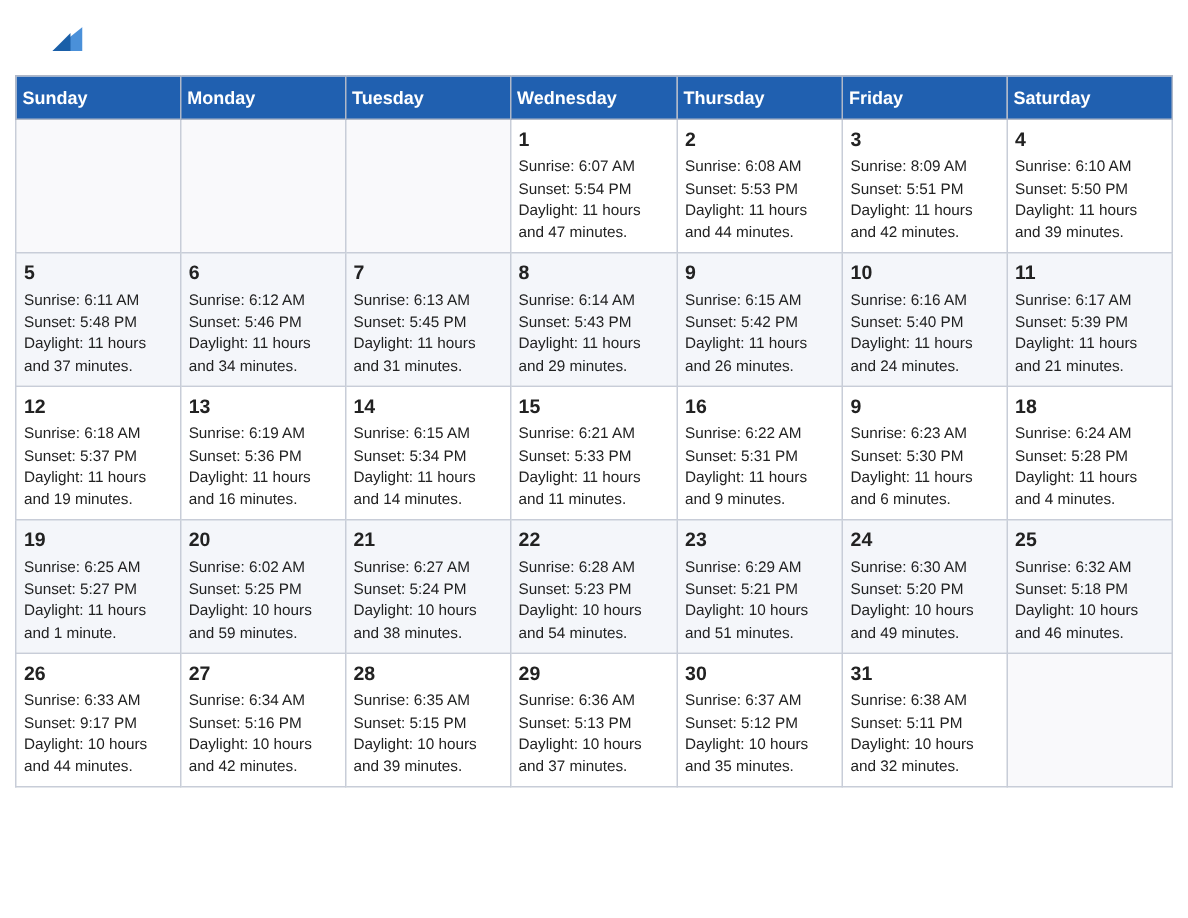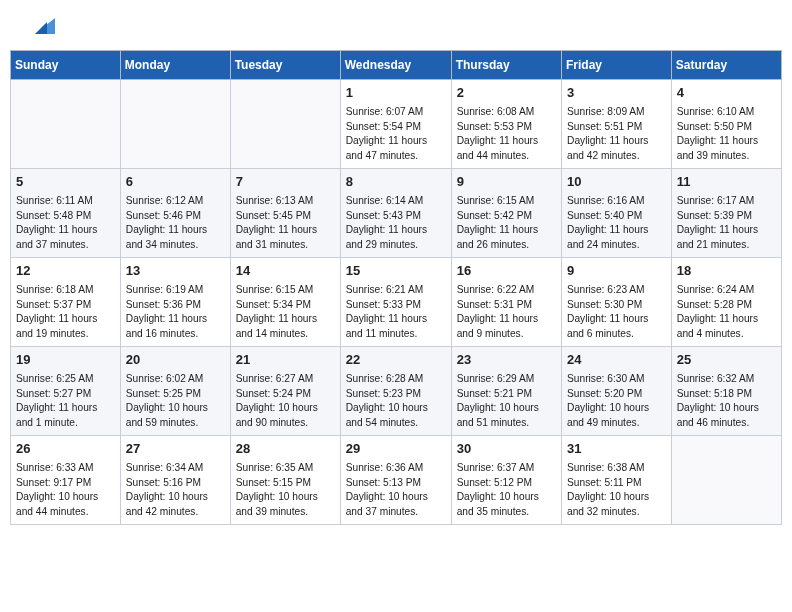--- a/index.html
+++ b/index.html
@@ -152,21 +152,21 @@
             <td><span class="day-num">13</span><span>Sunrise: 6:19 AM</span><br><span>Sunset: 5:36 PM</span><br><span>Daylight: 11 hours and 16 minutes.</span></td>
             <td><span class="day-num">14</span><span>Sunrise: 6:15 AM</span><br><span>Sunset: 5:34 PM</span><br><span>Daylight: 11 hours and 14 minutes.</span></td>
             <td><span class="day-num">15</span><span>Sunrise: 6:21 AM</span><br><span>Sunset: 5:33 PM</span><br><span>Daylight: 11 hours and 11 minutes.</span></td>
             <td><span class="day-num">16</span><span>Sunrise: 6:22 AM</span><br><span>Sunset: 5:31 PM</span><br><span>Daylight: 11 hours and 9 minutes.</span></td>
             <td><span class="day-num">9</span><span>Sunrise: 6:23 AM</span><br><span>Sunset: 5:30 PM</span><br><span>Daylight: 11 hours and 6 minutes.</span></td>
             <td><span class="day-num">18</span><span>Sunrise: 6:24 AM</span><br><span>Sunset: 5:28 PM</span><br><span>Daylight: 11 hours and 4 minutes.</span></td>
           </tr>
           <tr>
             <td><span class="day-num">19</span><span>Sunrise: 6:25 AM</span><br><span>Sunset: 5:27 PM</span><br><span>Daylight: 11 hours and 1 minute.</span></td>
             <td><span class="day-num">20</span><span>Sunrise: 6:02 AM</span><br><span>Sunset: 5:25 PM</span><br><span>Daylight: 10 hours and 59 minutes.</span></td>
-            <td><span class="day-num">21</span><span>Sunrise: 6:27 AM</span><br><span>Sunset: 5:24 PM</span><br><span>Daylight: 10 hours and 90 minutes.</span></td>
+            <td><span class="day-num">21</span><span>Sunrise: 6:27 AM</span><br><span>Sunset: 5:24 PM</span><br><span>Daylight: 10 hours and 38 minutes.</span></td>
             <td><span class="day-num">22</span><span>Sunrise: 6:28 AM</span><br><span>Sunset: 5:23 PM</span><br><span>Daylight: 10 hours and 54 minutes.</span></td>
             <td><span class="day-num">23</span><span>Sunrise: 6:29 AM</span><br><span>Sunset: 5:21 PM</span><br><span>Daylight: 10 hours and 51 minutes.</span></td>
             <td><span class="day-num">24</span><span>Sunrise: 6:30 AM</span><br><span>Sunset: 5:20 PM</span><br><span>Daylight: 10 hours and 49 minutes.</span></td>
             <td><span class="day-num">25</span><span>Sunrise: 6:32 AM</span><br><span>Sunset: 5:18 PM</span><br><span>Daylight: 10 hours and 46 minutes.</span></td>
           </tr>
           <tr>
             <td><span class="day-num">26</span><span>Sunrise: 6:33 AM</span><br><span>Sunset: 9:17 PM</span><br><span>Daylight: 10 hours and 44 minutes.</span></td>
             <td><span class="day-num">27</span><span>Sunrise: 6:34 AM</span><br><span>Sunset: 5:16 PM</span><br><span>Daylight: 10 hours and 42 minutes.</span></td>
             <td><span class="day-num">28</span><span>Sunrise: 6:35 AM</span><br><span>Sunset: 5:15 PM</span><br><span>Daylight: 10 hours and 39 minutes.</span></td>
             <td><span class="day-num">29</span><span>Sunrise: 6:36 AM</span><br><span>Sunset: 5:13 PM</span><br><span>Daylight: 10 hours and 37 minutes.</span></td>

